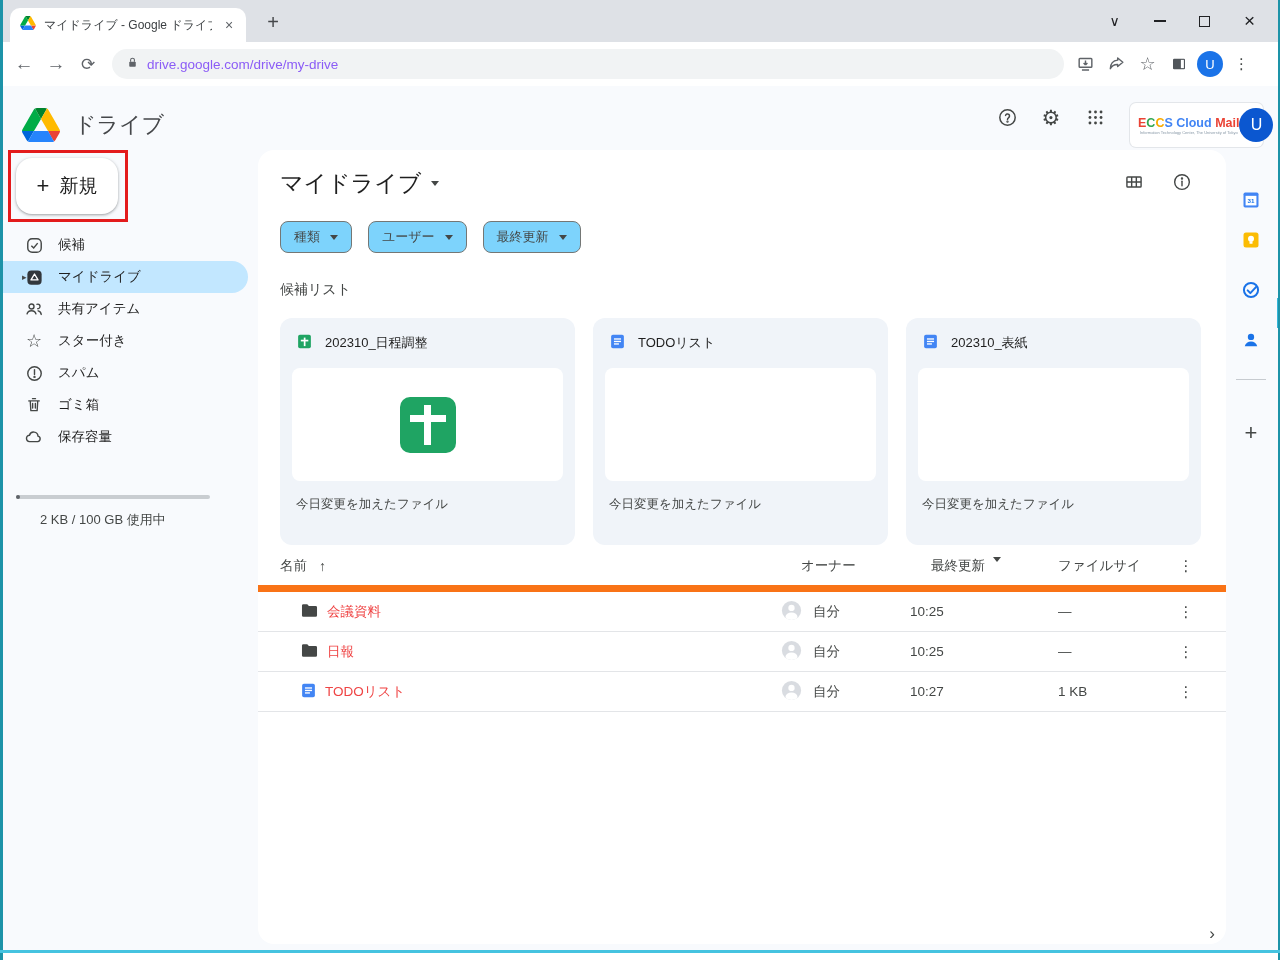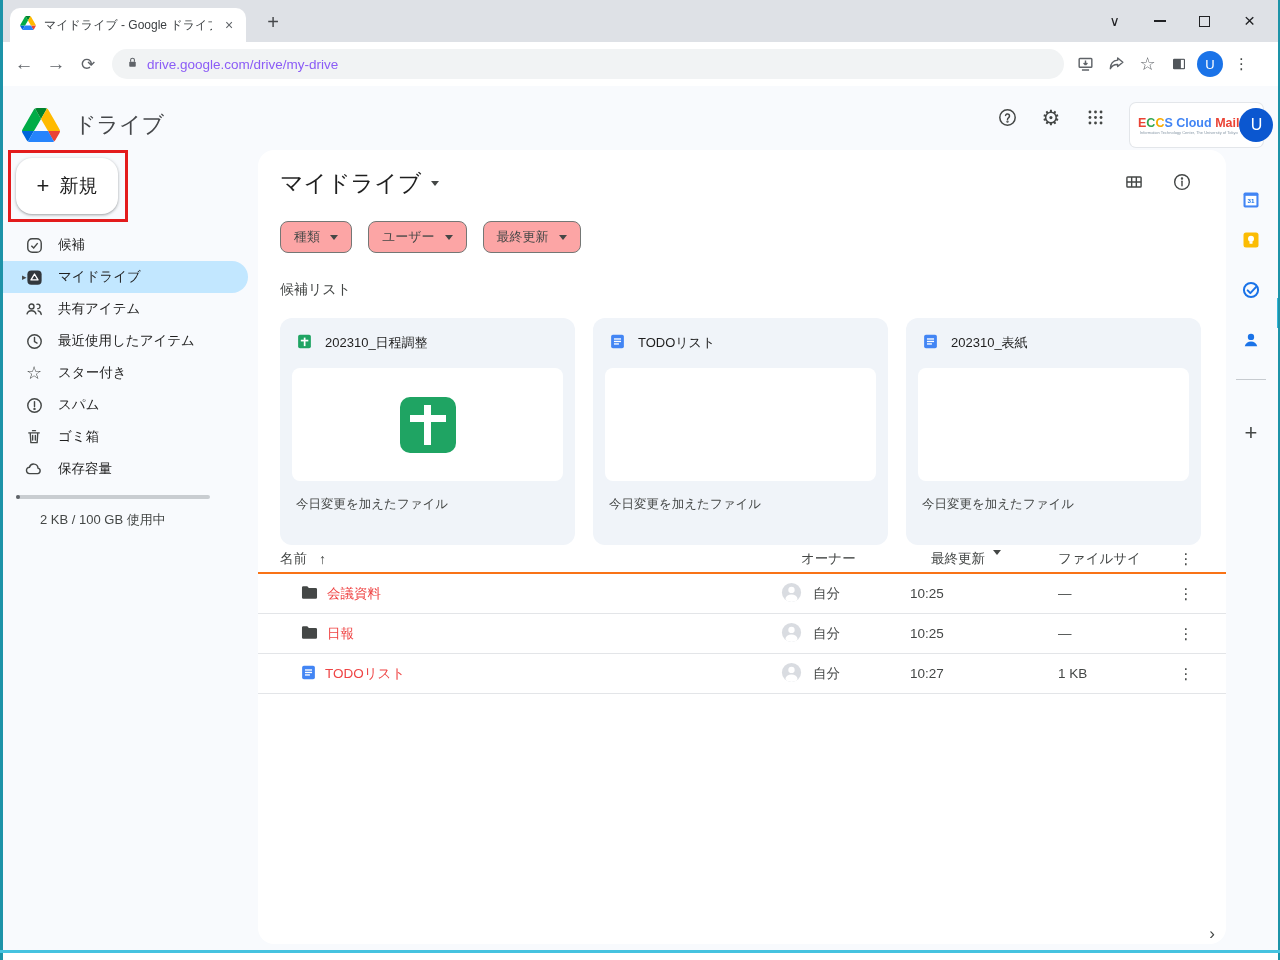--- a/index.html
+++ b/index.html
@@ -80,38 +80,38 @@
   
   .main-panel { position:absolute; left:258px; top:64px; width:968px; height:794px; background:#fff; border-radius:16px; }
   .panel-header { position:absolute; left:22px; top:18px; display:flex; align-items:center; gap:10px; }
   .panel-title { font-size:23px; color:#1f1f1f; }
   .caret { width:0; height:0; border-left:4.5px solid transparent; border-right:4.5px solid transparent;
     border-top:5.5px solid #444746; }
   .view-icons { position:absolute; right:34px; top:22px; display:flex; align-items:center; gap:28px; color:#444746; }
 
   .chips { position:absolute; left:22px; top:71px; display:flex; gap:16px; }
   .chip { height:32px; border:1px solid #747775; border-radius:8px; display:flex; align-items:center;
-    gap:10px; padding:0 13px; font-size:13px; color:#444746; background:#fca5a5; }
+    gap:10px; padding:0 13px; font-size:13px; color:#444746; background:#7dd3fc; }
 
   .suggested-label { position:absolute; left:22px; top:131px; font-size:14px; color:#444746; }
 
   .cards { position:absolute; left:22px; top:168px; display:flex; gap:18px; }
   .card { width:295px; height:227px; background:#f0f4f9; border-radius:12px; padding:0 12px; }
   .card-head { height:50px; display:flex; align-items:center; gap:12px; padding:0 4px; }
   .card-name { font-size:13px; font-weight:500; color:#1f1f1f; }
   .card-thumb { height:113px; background:#fff; border-radius:8px; display:flex; align-items:center; justify-content:center; }
   .sheets-big { width:56px; height:56px; background:#1fa463; border-radius:10px; position:relative; }
   .sheets-big::before { content:""; position:absolute; left:24.5px; top:8px; width:7px; height:40px; background:#fff; }
   .sheets-big::after  { content:""; position:absolute; left:10px; top:18px; width:36px; height:7px; background:#fff; }
   .card-caption { height:46px; display:flex; align-items:center; font-size:12.5px; color:#444746; padding:0 4px; }
 
   .filetable { position:absolute; left:0; top:396px; width:968px; }
   .t-row { display:grid; grid-template-columns:1fr 130px 148px 106px 44px; align-items:center;
     padding:0 18px 0 22px; border-bottom:1px solid #e3e5e8; }
-  .t-head { height:28px; font-size:13.5px; color:#444746; font-weight:500; border-bottom:2px solid #f97316; }
+  .t-head { height:46px; font-size:13.5px; color:#444746; font-weight:500; border-bottom:7px solid #f97316; }
   .t-body { height:40px; font-size:13.5px; color:#444746; }
   .cell-name { display:flex; align-items:center; gap:8px; padding-left:20px; font-size:13.5px; color:#ef4444; }
   .t-head .cell-name { padding-left:0; color:#444746; display:flex; gap:12px; }
   .cell-owner { display:flex; align-items:center; gap:10px; }
   .kebab { font-size:15px; color:#444746; text-align:center; letter-spacing:0; }
   .sort-arrow { font-size:14px; color:#444746; }
   .hdr-flex { display:flex; align-items:flex-start; gap:8px;margin-left:21px; }
 
   
   .rail-icon { position:absolute; left:1234px; width:34px; height:34px; display:flex; align-items:center; justify-content:center; }
@@ -238,29 +238,20 @@
       <span class="nav-icon">
         <svg width="20" height="20" viewBox="0 0 24 24" fill="none" stroke="#444746" stroke-width="1.7">
             <circle cx="9" cy="9" r="3"></circle>
             <path d="M3.5 18.5c.6-3 2.8-4.5 5.5-4.5s4.9 1.5 5.5 4.5"></path>
             <path d="M15.5 6.4a2.7 2.7 0 1 1 1 5.2M17 14.2c2 .4 3.3 1.8 3.7 4.3" stroke-linecap="round"></path>
           </svg>
       </span>
       <span class="nav-label">共有アイテム</span>
     </div>
     <div class="nav-item">
-      <span class="nav-icon">
-        <svg width="19" height="19" viewBox="0 0 24 24" fill="none" stroke="#444746" stroke-width="1.8">
-            <circle cx="12" cy="12" r="8.5"></circle>
-            <path d="M12 7v5l3.2 2" stroke-linecap="round"></path>
-          </svg>
-      </span>
-      <span class="nav-label">最近使用したアイテム</span>
-    </div>
-    <div class="nav-item">
       <span class="nav-icon" style="font-size:18px;color:#444746">☆</span>
       <span class="nav-label">スター付き</span>
     </div>
     <div class="nav-item">
       <span class="nav-icon">
         <svg width="19" height="19" viewBox="0 0 24 24" fill="none" stroke="#444746" stroke-width="1.8">
             <circle cx="12" cy="12" r="8.5"></circle>
             <path d="M12 7.2v6" stroke-linecap="round"></path>
             <circle cx="12" cy="16.3" r="0.6" fill="#444746"></circle>
           </svg>

